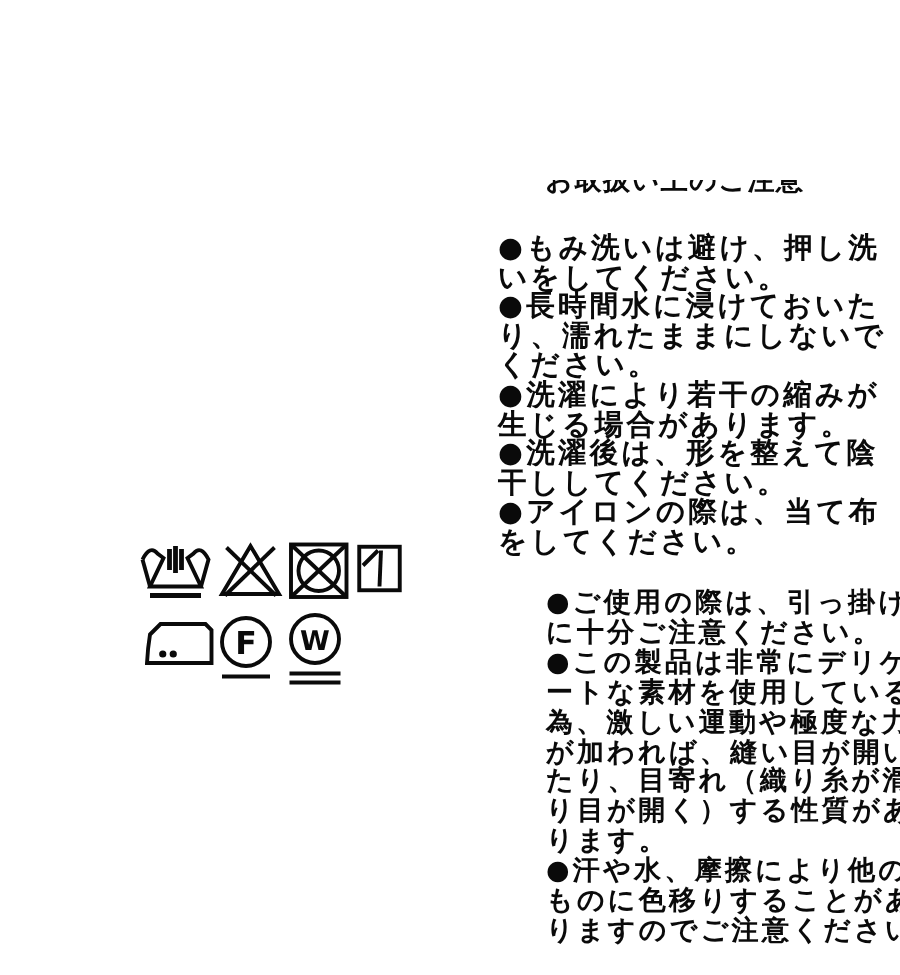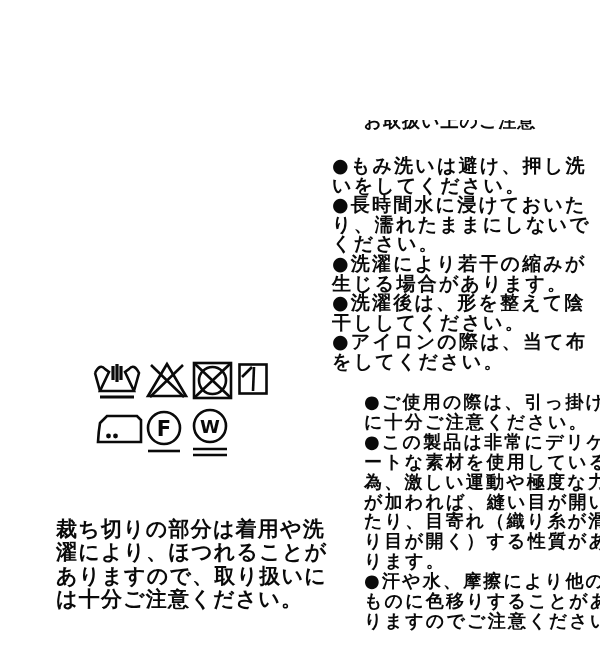--- a/index.html
+++ b/index.html
@@ -67,24 +67,20 @@
 ートな素材を使用している
 為、激しい運動や極度な力
 が加われば、縫い目が開い
 たり、目寄れ（織り糸が滑
 り目が開く）する性質があ
 ります。
 ●汗や水、摩擦により他の
 ものに色移りすることがあ
 りますのでご注意ください。</div>
 
-  <div class="fray-note jp">裁ち切りの部分は着用や洗
-濯により、ほつれることが
-ありますので、取り扱いに
-は十分ご注意ください。</div>
 
   <div class="care-symbols">
 
     <svg style="left:92px; top:360px;" width="50" height="40" viewBox="0 0 50 40">
       <path class="sym-stroke" d="M3 13 Q8 3 13 9 L17 12 L8 31 L42 31 L33 12 L37 9 Q42 3 47 13 L42 31"></path>
       <path class="sym-stroke" d="M8 31 L3 13"></path>
       <line class="sym-thick" x1="21" y1="6" x2="21" y2="20"></line>
       <line class="sym-thick" x1="25" y1="4" x2="25" y2="22"></line>
       <line class="sym-thick" x1="29" y1="6" x2="29" y2="20"></line>
       <line class="sym-thick" x1="8" y1="37" x2="42" y2="37"></line>

